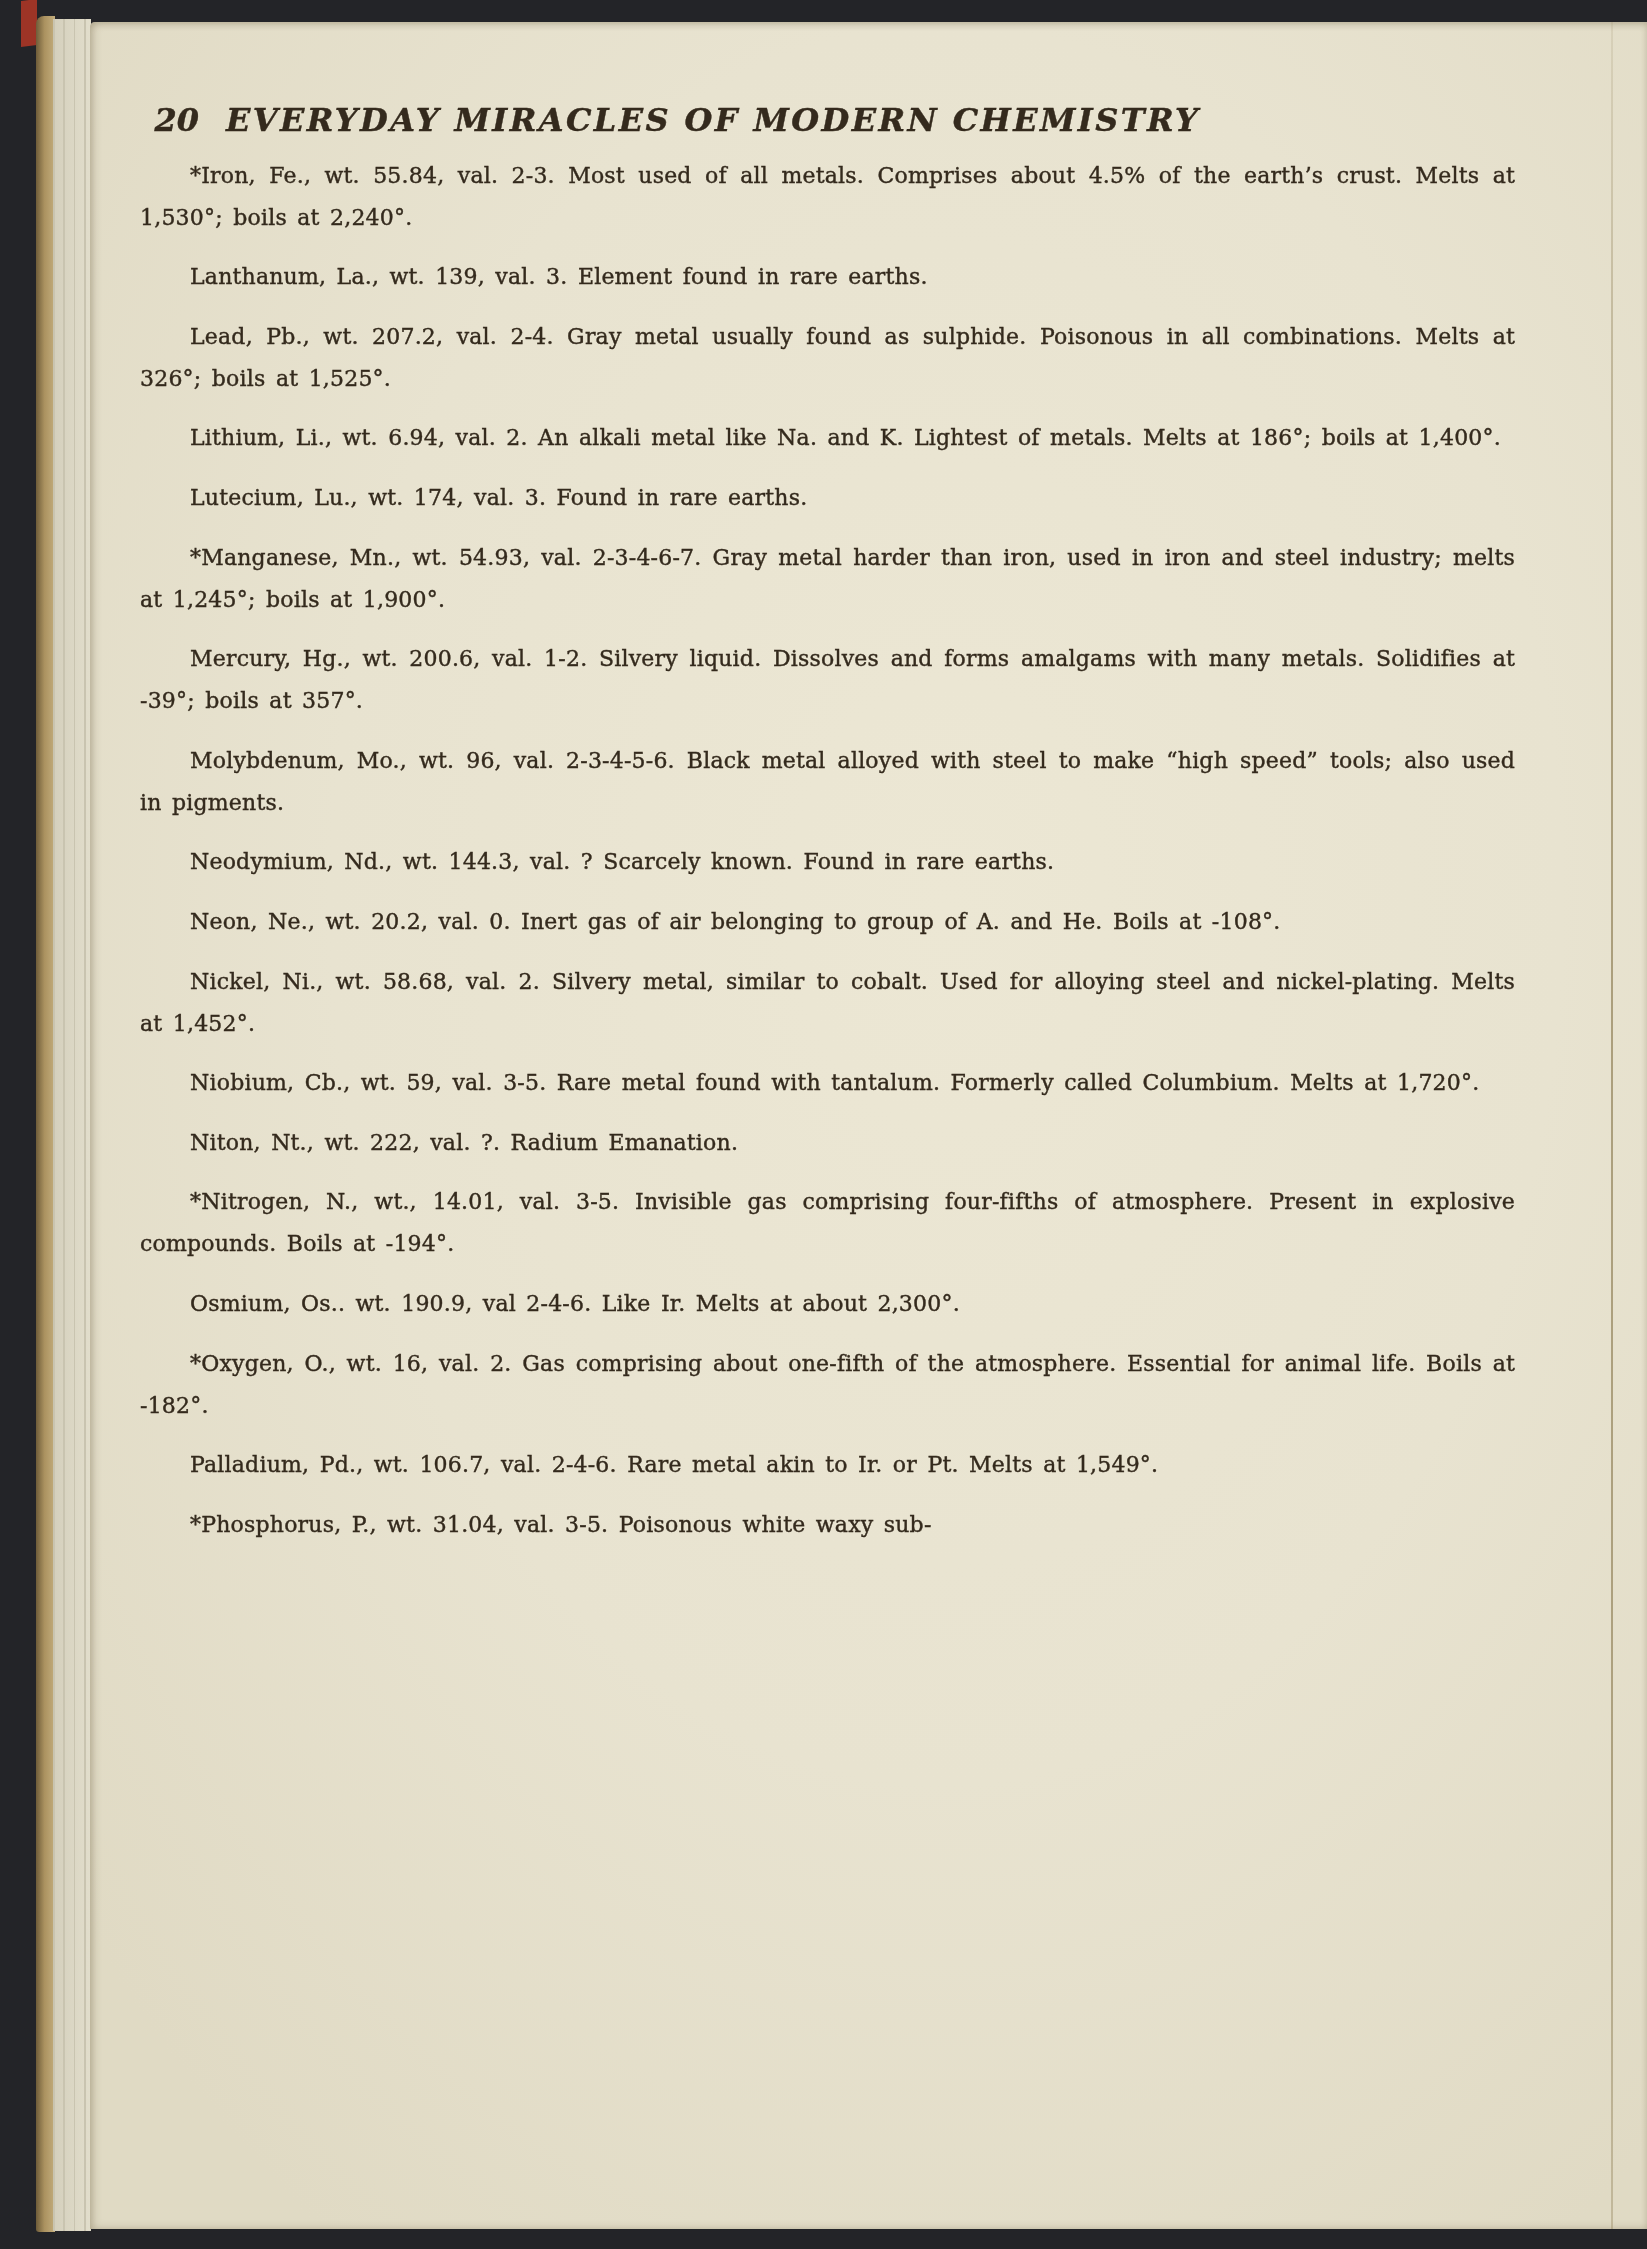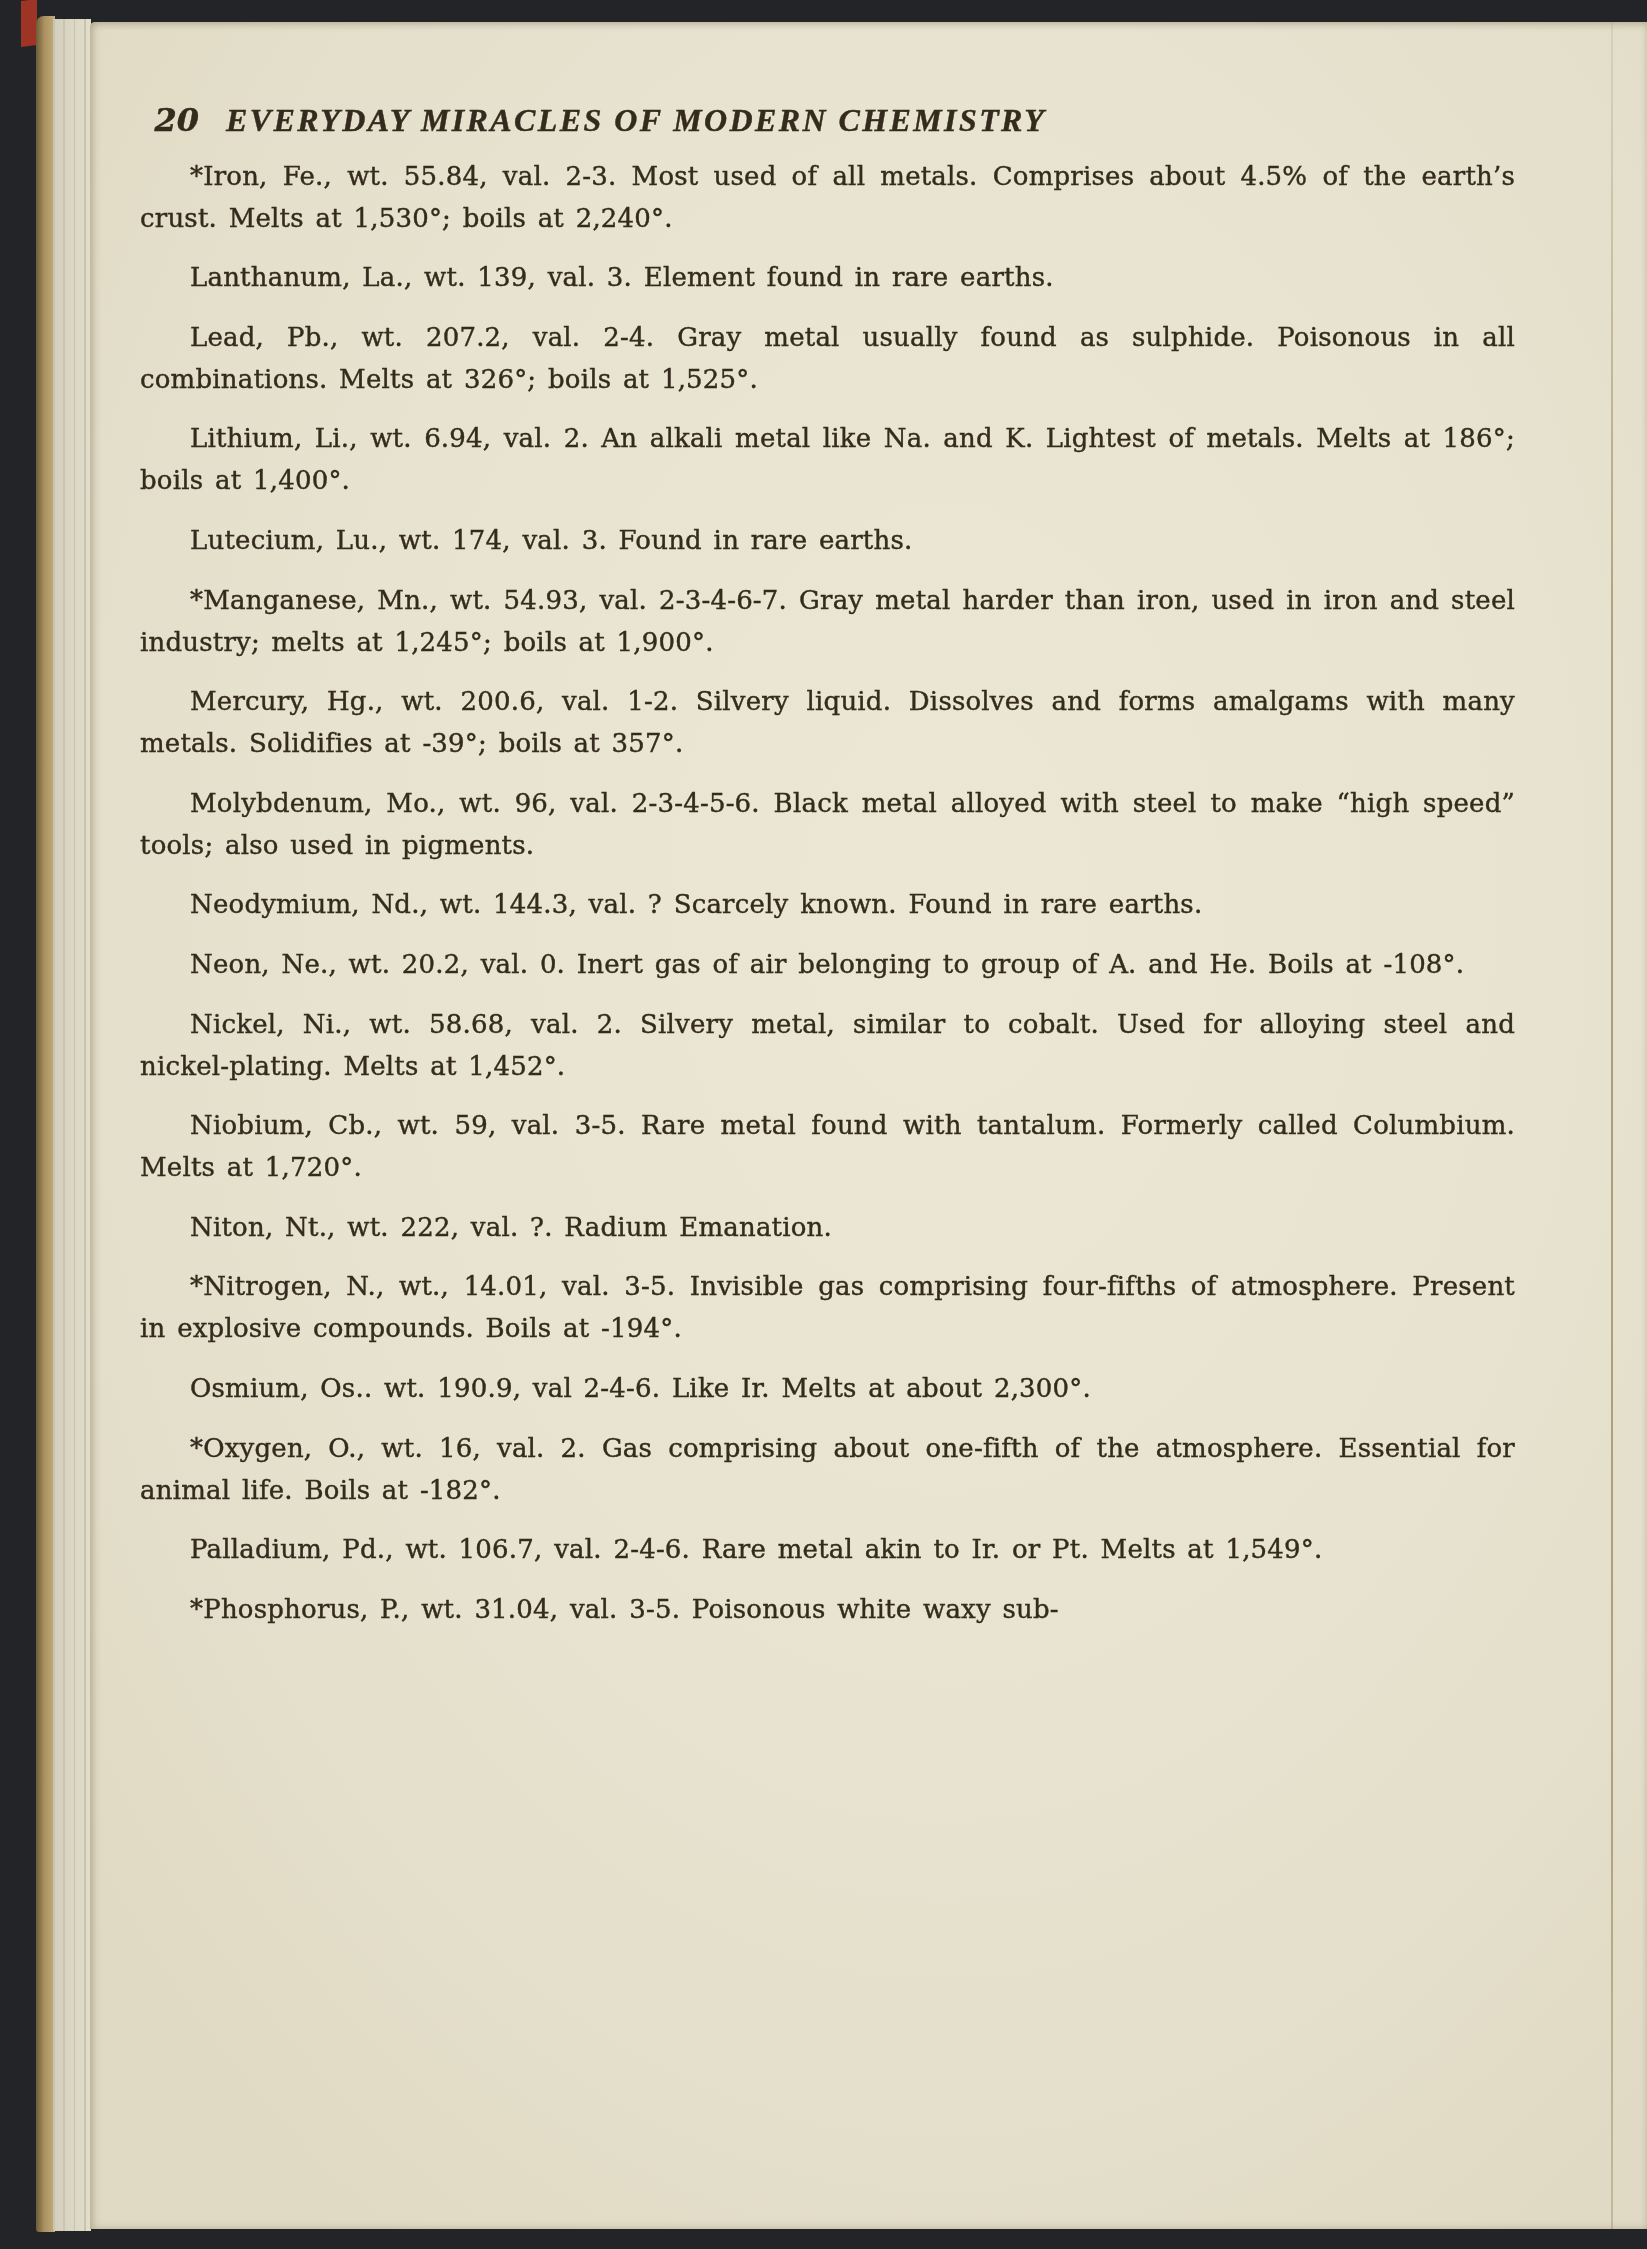--- a/index.html
+++ b/index.html
@@ -44,24 +44,24 @@
   }
   .hdr{
     padding-left:14.4px;
     font-style:italic;font-weight:bold;
     font-size:32px;line-height:37px;
     letter-spacing:1.6px;
     margin-bottom:16px;
     white-space:nowrap;
   }
   .hdr .num{letter-spacing:0;text-align:right;}
-  .hdr .ttl{margin-left:27px;letter-spacing:2.4px;font-family:Liberation Serif, serif;}
+  .hdr .ttl{margin-left:27px;letter-spacing:2.4px;}
   .paras p{
     margin:0 0 17.6px 0;
-    font-size:26px;line-height:42px;
+    font-size:22px;line-height:42px;
     letter-spacing:0.2px;word-spacing:3.2px;
     text-align:justify;
     text-indent:50px;
   }
 </style>
 </head>
 <body>
 
 <div class="scan">
   <div class="red-binding"></div>

